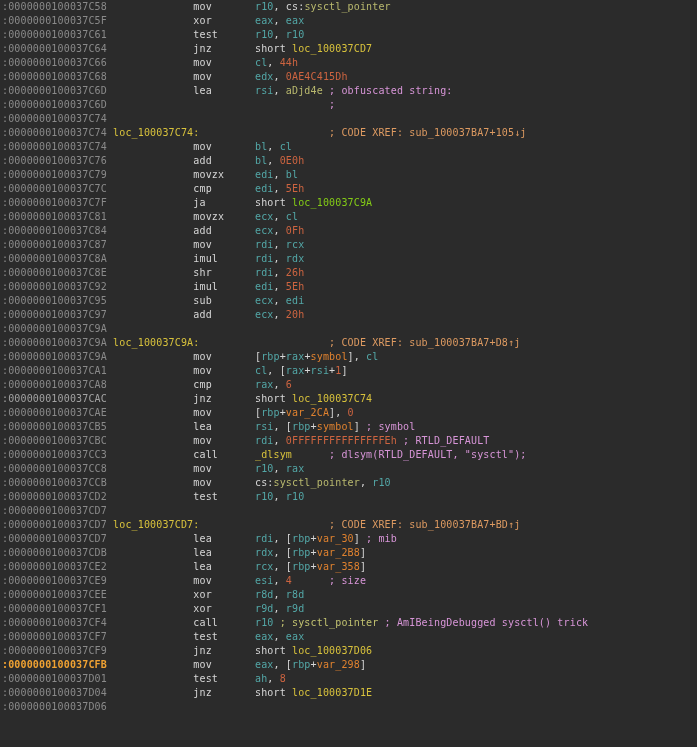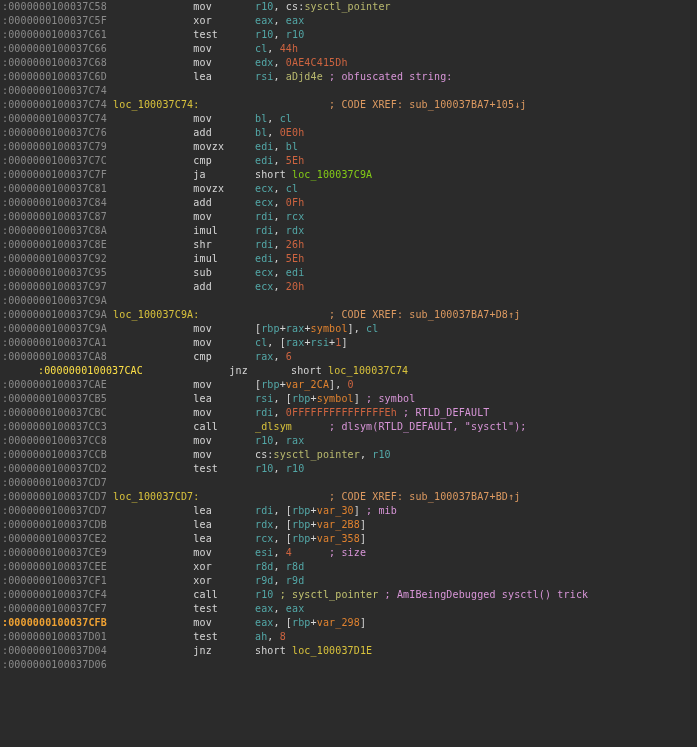--- a/index.html
+++ b/index.html
@@ -13,58 +13,61 @@
   .asm-line span{display:inline;}
   [data-name="address-current"]{font-weight:bold;margin-top:16px;}
 </style>
 </head>
 <body data-name="ida-window" style="background: rgb(43, 43, 43);">
 
 <div class="listing" data-name="disassembly-listing">
     <div class="asm-line" data-name="asm-line"><span data-name="address" style="color: rgb(138, 138, 138);">:0000000100037C58</span><span data-name="asm-text" style="color: rgb(214, 214, 214);">              mov       </span><span data-name="register" style="color: rgb(83, 167, 167);">r10</span><span data-name="asm-text" style="color: rgb(214, 214, 214);">, cs:</span><span data-name="data-symbol" style="color: rgb(185, 185, 110);">sysctl_pointer</span></div>
     <div class="asm-line" data-name="asm-line"><span data-name="address" style="color: rgb(138, 138, 138);">:0000000100037C5F</span><span data-name="asm-text" style="color: rgb(214, 214, 214);">              xor       </span><span data-name="register" style="color: rgb(83, 167, 167);">eax</span><span data-name="asm-text" style="color: rgb(214, 214, 214);">, </span><span data-name="register" style="color: rgb(83, 167, 167);">eax</span></div>
     <div class="asm-line" data-name="asm-line"><span data-name="address" style="color: rgb(138, 138, 138);">:0000000100037C61</span><span data-name="asm-text" style="color: rgb(214, 214, 214);">              test      </span><span data-name="register" style="color: rgb(83, 167, 167);">r10</span><span data-name="asm-text" style="color: rgb(214, 214, 214);">, </span><span data-name="register" style="color: rgb(83, 167, 167);">r10</span></div>
+    <div class="asm-line" data-name="asm-line"><span data-name="address" style="color: rgb(138, 138, 138);">:0000000100037C64</span><span data-name="asm-text" style="color: rgb(214, 214, 214);">              jnz       short </span><span data-name="code-label" style="color: rgb(216, 194, 60);">loc_100037CD7</span></div>
     <div class="asm-line" data-name="asm-line"><span data-name="address" style="color: rgb(138, 138, 138);">:0000000100037C66</span><span data-name="asm-text" style="color: rgb(214, 214, 214);">              mov       </span><span data-name="register" style="color: rgb(83, 167, 167);">cl</span><span data-name="asm-text" style="color: rgb(214, 214, 214);">, </span><span data-name="number-literal" style="color: rgb(205, 100, 64);">44h</span></div>
     <div class="asm-line" data-name="asm-line"><span data-name="address" style="color: rgb(138, 138, 138);">:0000000100037C68</span><span data-name="asm-text" style="color: rgb(214, 214, 214);">              mov       </span><span data-name="register" style="color: rgb(83, 167, 167);">edx</span><span data-name="asm-text" style="color: rgb(214, 214, 214);">, </span><span data-name="number-literal" style="color: rgb(205, 100, 64);">0AE4C415Dh</span></div>
     <div class="asm-line" data-name="asm-line"><span data-name="address" style="color: rgb(138, 138, 138);">:0000000100037C6D</span><span data-name="asm-text" style="color: rgb(214, 214, 214);">              lea       </span><span data-name="register" style="color: rgb(83, 167, 167);">rsi</span><span data-name="asm-text" style="color: rgb(214, 214, 214);">, </span><span data-name="data-symbol" style="color: rgb(185, 185, 110);">aDjd4e</span><span data-name="asm-text" style="color: rgb(214, 214, 214);"> </span><span data-name="comment" style="color: rgb(215, 149, 215);">; obfuscated string:</span></div>
+    <div class="asm-line" data-name="asm-line"><span data-name="address" style="color: rgb(138, 138, 138);">:0000000100037C6D</span><span data-name="asm-text" style="color: rgb(214, 214, 214);">                                    </span><span data-name="comment" style="color: rgb(215, 149, 215);">;</span></div>
     <div class="asm-line" data-name="asm-line"><span data-name="address" style="color: rgb(138, 138, 138);">:0000000100037C74</span></div>
     <div class="asm-line" data-name="asm-line"><span data-name="address" style="color: rgb(138, 138, 138);">:0000000100037C74</span><span data-name="asm-text" style="color: rgb(214, 214, 214);"> </span><span data-name="code-label" style="color: rgb(216, 194, 60);">loc_100037C74:</span><span data-name="asm-text" style="color: rgb(214, 214, 214);">                     </span><span data-name="xref-comment" style="color: rgb(221, 154, 97);">; CODE XREF: sub_100037BA7+105↓j</span></div>
     <div class="asm-line" data-name="asm-line"><span data-name="address" style="color: rgb(138, 138, 138);">:0000000100037C74</span><span data-name="asm-text" style="color: rgb(214, 214, 214);">              mov       </span><span data-name="register" style="color: rgb(83, 167, 167);">bl</span><span data-name="asm-text" style="color: rgb(214, 214, 214);">, </span><span data-name="register" style="color: rgb(83, 167, 167);">cl</span></div>
     <div class="asm-line" data-name="asm-line"><span data-name="address" style="color: rgb(138, 138, 138);">:0000000100037C76</span><span data-name="asm-text" style="color: rgb(214, 214, 214);">              add       </span><span data-name="register" style="color: rgb(83, 167, 167);">bl</span><span data-name="asm-text" style="color: rgb(214, 214, 214);">, </span><span data-name="number-literal" style="color: rgb(205, 100, 64);">0E0h</span></div>
     <div class="asm-line" data-name="asm-line"><span data-name="address" style="color: rgb(138, 138, 138);">:0000000100037C79</span><span data-name="asm-text" style="color: rgb(214, 214, 214);">              movzx     </span><span data-name="register" style="color: rgb(83, 167, 167);">edi</span><span data-name="asm-text" style="color: rgb(214, 214, 214);">, </span><span data-name="register" style="color: rgb(83, 167, 167);">bl</span></div>
     <div class="asm-line" data-name="asm-line"><span data-name="address" style="color: rgb(138, 138, 138);">:0000000100037C7C</span><span data-name="asm-text" style="color: rgb(214, 214, 214);">              cmp       </span><span data-name="register" style="color: rgb(83, 167, 167);">edi</span><span data-name="asm-text" style="color: rgb(214, 214, 214);">, </span><span data-name="number-literal" style="color: rgb(205, 100, 64);">5Eh</span></div>
     <div class="asm-line" data-name="asm-line"><span data-name="address" style="color: rgb(138, 138, 138);">:0000000100037C7F</span><span data-name="asm-text" style="color: rgb(214, 214, 214);">              ja        short </span><span data-name="code-label" style="color: #84cc16;">loc_100037C9A</span></div>
     <div class="asm-line" data-name="asm-line"><span data-name="address" style="color: rgb(138, 138, 138);">:0000000100037C81</span><span data-name="asm-text" style="color: rgb(214, 214, 214);">              movzx     </span><span data-name="register" style="color: rgb(83, 167, 167);">ecx</span><span data-name="asm-text" style="color: rgb(214, 214, 214);">, </span><span data-name="register" style="color: rgb(83, 167, 167);">cl</span></div>
     <div class="asm-line" data-name="asm-line"><span data-name="address" style="color: rgb(138, 138, 138);">:0000000100037C84</span><span data-name="asm-text" style="color: rgb(214, 214, 214);">              add       </span><span data-name="register" style="color: rgb(83, 167, 167);">ecx</span><span data-name="asm-text" style="color: rgb(214, 214, 214);">, </span><span data-name="number-literal" style="color: rgb(205, 100, 64);">0Fh</span></div>
     <div class="asm-line" data-name="asm-line"><span data-name="address" style="color: rgb(138, 138, 138);">:0000000100037C87</span><span data-name="asm-text" style="color: rgb(214, 214, 214);">              mov       </span><span data-name="register" style="color: rgb(83, 167, 167);">rdi</span><span data-name="asm-text" style="color: rgb(214, 214, 214);">, </span><span data-name="register" style="color: rgb(83, 167, 167);">rcx</span></div>
     <div class="asm-line" data-name="asm-line"><span data-name="address" style="color: rgb(138, 138, 138);">:0000000100037C8A</span><span data-name="asm-text" style="color: rgb(214, 214, 214);">              imul      </span><span data-name="register" style="color: rgb(83, 167, 167);">rdi</span><span data-name="asm-text" style="color: rgb(214, 214, 214);">, </span><span data-name="register" style="color: rgb(83, 167, 167);">rdx</span></div>
     <div class="asm-line" data-name="asm-line"><span data-name="address" style="color: rgb(138, 138, 138);">:0000000100037C8E</span><span data-name="asm-text" style="color: rgb(214, 214, 214);">              shr       </span><span data-name="register" style="color: rgb(83, 167, 167);">rdi</span><span data-name="asm-text" style="color: rgb(214, 214, 214);">, </span><span data-name="number-literal" style="color: rgb(205, 100, 64);">26h</span></div>
     <div class="asm-line" data-name="asm-line"><span data-name="address" style="color: rgb(138, 138, 138);">:0000000100037C92</span><span data-name="asm-text" style="color: rgb(214, 214, 214);">              imul      </span><span data-name="register" style="color: rgb(83, 167, 167);">edi</span><span data-name="asm-text" style="color: rgb(214, 214, 214);">, </span><span data-name="number-literal" style="color: rgb(205, 100, 64);">5Eh</span></div>
     <div class="asm-line" data-name="asm-line"><span data-name="address" style="color: rgb(138, 138, 138);">:0000000100037C95</span><span data-name="asm-text" style="color: rgb(214, 214, 214);">              sub       </span><span data-name="register" style="color: rgb(83, 167, 167);">ecx</span><span data-name="asm-text" style="color: rgb(214, 214, 214);">, </span><span data-name="register" style="color: rgb(83, 167, 167);">edi</span></div>
     <div class="asm-line" data-name="asm-line"><span data-name="address" style="color: rgb(138, 138, 138);">:0000000100037C97</span><span data-name="asm-text" style="color: rgb(214, 214, 214);">              add       </span><span data-name="register" style="color: rgb(83, 167, 167);">ecx</span><span data-name="asm-text" style="color: rgb(214, 214, 214);">, </span><span data-name="number-literal" style="color: rgb(205, 100, 64);">20h</span></div>
     <div class="asm-line" data-name="asm-line"><span data-name="address" style="color: rgb(138, 138, 138);">:0000000100037C9A</span></div>
     <div class="asm-line" data-name="asm-line"><span data-name="address" style="color: rgb(138, 138, 138);">:0000000100037C9A</span><span data-name="asm-text" style="color: rgb(214, 214, 214);"> </span><span data-name="code-label" style="color: rgb(216, 194, 60);">loc_100037C9A:</span><span data-name="asm-text" style="color: rgb(214, 214, 214);">                     </span><span data-name="xref-comment" style="color: rgb(221, 154, 97);">; CODE XREF: sub_100037BA7+D8↑j</span></div>
     <div class="asm-line" data-name="asm-line"><span data-name="address" style="color: rgb(138, 138, 138);">:0000000100037C9A</span><span data-name="asm-text" style="color: rgb(214, 214, 214);">              mov       [</span><span data-name="register" style="color: rgb(83, 167, 167);">rbp</span><span data-name="asm-text" style="color: rgb(214, 214, 214);">+</span><span data-name="register" style="color: rgb(83, 167, 167);">rax</span><span data-name="asm-text" style="color: rgb(214, 214, 214);">+</span><span data-name="stack-variable" style="color: rgb(224, 130, 47);">symbol</span><span data-name="asm-text" style="color: rgb(214, 214, 214);">], </span><span data-name="register" style="color: rgb(83, 167, 167);">cl</span></div>
     <div class="asm-line" data-name="asm-line"><span data-name="address" style="color: rgb(138, 138, 138);">:0000000100037CA1</span><span data-name="asm-text" style="color: rgb(214, 214, 214);">              mov       </span><span data-name="register" style="color: rgb(83, 167, 167);">cl</span><span data-name="asm-text" style="color: rgb(214, 214, 214);">, [</span><span data-name="register" style="color: rgb(83, 167, 167);">rax</span><span data-name="asm-text" style="color: rgb(214, 214, 214);">+</span><span data-name="register" style="color: rgb(83, 167, 167);">rsi</span><span data-name="asm-text" style="color: rgb(214, 214, 214);">+</span><span data-name="number-literal" style="color: rgb(205, 100, 64);">1</span><span data-name="asm-text" style="color: rgb(214, 214, 214);">]</span></div>
     <div class="asm-line" data-name="asm-line"><span data-name="address" style="color: rgb(138, 138, 138);">:0000000100037CA8</span><span data-name="asm-text" style="color: rgb(214, 214, 214);">              cmp       </span><span data-name="register" style="color: rgb(83, 167, 167);">rax</span><span data-name="asm-text" style="color: rgb(214, 214, 214);">, </span><span data-name="number-literal" style="color: rgb(205, 100, 64);">6</span></div>
-    <div class="asm-line" data-name="asm-line"><span data-name="address" style="color: #fde047; margin-left: 36px;">:0000000100037CAC</span><span data-name="asm-text" style="color: rgb(214, 214, 214);">              jnz       short </span><span data-name="code-label" style="color: rgb(216, 194, 60);">loc_100037C74</span></div>
+    <div class="asm-line" data-name="asm-line"><span data-name="address" style="color: #a3a3a3;">:0000000100037CAC</span><span data-name="asm-text" style="color: rgb(214, 214, 214);">              jnz       short </span><span data-name="code-label" style="color: rgb(216, 194, 60);">loc_100037C74</span></div>
     <div class="asm-line" data-name="asm-line"><span data-name="address" style="color: rgb(138, 138, 138);">:0000000100037CAE</span><span data-name="asm-text" style="color: rgb(214, 214, 214);">              mov       [</span><span data-name="register" style="color: rgb(83, 167, 167);">rbp</span><span data-name="asm-text" style="color: rgb(214, 214, 214);">+</span><span data-name="stack-variable" style="color: rgb(224, 130, 47);">var_2CA</span><span data-name="asm-text" style="color: rgb(214, 214, 214);">], </span><span data-name="number-literal" style="color: rgb(205, 100, 64);">0</span></div>
     <div class="asm-line" data-name="asm-line"><span data-name="address" style="color: rgb(138, 138, 138);">:0000000100037CB5</span><span data-name="asm-text" style="color: rgb(214, 214, 214);">              lea       </span><span data-name="register" style="color: rgb(83, 167, 167);">rsi</span><span data-name="asm-text" style="color: rgb(214, 214, 214);">, [</span><span data-name="register" style="color: rgb(83, 167, 167);">rbp</span><span data-name="asm-text" style="color: rgb(214, 214, 214);">+</span><span data-name="stack-variable" style="color: rgb(224, 130, 47);">symbol</span><span data-name="asm-text" style="color: rgb(214, 214, 214);">] </span><span data-name="comment" style="color: rgb(215, 149, 215);">; symbol</span></div>
     <div class="asm-line" data-name="asm-line"><span data-name="address" style="color: rgb(138, 138, 138);">:0000000100037CBC</span><span data-name="asm-text" style="color: rgb(214, 214, 214);">              mov       </span><span data-name="register" style="color: rgb(83, 167, 167);">rdi</span><span data-name="asm-text" style="color: rgb(214, 214, 214);">, </span><span data-name="number-literal" style="color: rgb(205, 100, 64);">0FFFFFFFFFFFFFFFEh</span><span data-name="asm-text" style="color: rgb(214, 214, 214);"> </span><span data-name="comment" style="color: rgb(215, 149, 215);">; RTLD_DEFAULT</span></div>
     <div class="asm-line" data-name="asm-line"><span data-name="address" style="color: rgb(138, 138, 138);">:0000000100037CC3</span><span data-name="asm-text" style="color: rgb(214, 214, 214);">              call      </span><span data-name="code-label" style="color: rgb(216, 194, 60);">_dlsym</span><span data-name="asm-text" style="color: rgb(214, 214, 214);">      </span><span data-name="comment" style="color: rgb(215, 149, 215);">; dlsym(RTLD_DEFAULT, "sysctl");</span></div>
     <div class="asm-line" data-name="asm-line"><span data-name="address" style="color: rgb(138, 138, 138);">:0000000100037CC8</span><span data-name="asm-text" style="color: rgb(214, 214, 214);">              mov       </span><span data-name="register" style="color: rgb(83, 167, 167);">r10</span><span data-name="asm-text" style="color: rgb(214, 214, 214);">, </span><span data-name="register" style="color: rgb(83, 167, 167);">rax</span></div>
     <div class="asm-line" data-name="asm-line"><span data-name="address" style="color: rgb(138, 138, 138);">:0000000100037CCB</span><span data-name="asm-text" style="color: rgb(214, 214, 214);">              mov       cs:</span><span data-name="data-symbol" style="color: rgb(185, 185, 110);">sysctl_pointer</span><span data-name="asm-text" style="color: rgb(214, 214, 214);">, </span><span data-name="register" style="color: rgb(83, 167, 167);">r10</span></div>
     <div class="asm-line" data-name="asm-line"><span data-name="address" style="color: rgb(138, 138, 138);">:0000000100037CD2</span><span data-name="asm-text" style="color: rgb(214, 214, 214);">              test      </span><span data-name="register" style="color: rgb(83, 167, 167);">r10</span><span data-name="asm-text" style="color: rgb(214, 214, 214);">, </span><span data-name="register" style="color: rgb(83, 167, 167);">r10</span></div>
     <div class="asm-line" data-name="asm-line"><span data-name="address" style="color: rgb(138, 138, 138);">:0000000100037CD7</span></div>
     <div class="asm-line" data-name="asm-line"><span data-name="address" style="color: rgb(138, 138, 138);">:0000000100037CD7</span><span data-name="asm-text" style="color: rgb(214, 214, 214);"> </span><span data-name="code-label" style="color: rgb(216, 194, 60);">loc_100037CD7:</span><span data-name="asm-text" style="color: rgb(214, 214, 214);">                     </span><span data-name="xref-comment" style="color: rgb(221, 154, 97);">; CODE XREF: sub_100037BA7+BD↑j</span></div>
     <div class="asm-line" data-name="asm-line"><span data-name="address" style="color: rgb(138, 138, 138);">:0000000100037CD7</span><span data-name="asm-text" style="color: rgb(214, 214, 214);">              lea       </span><span data-name="register" style="color: rgb(83, 167, 167);">rdi</span><span data-name="asm-text" style="color: rgb(214, 214, 214);">, [</span><span data-name="register" style="color: rgb(83, 167, 167);">rbp</span><span data-name="asm-text" style="color: rgb(214, 214, 214);">+</span><span data-name="stack-variable" style="color: rgb(224, 130, 47);">var_30</span><span data-name="asm-text" style="color: rgb(214, 214, 214);">] </span><span data-name="comment" style="color: rgb(215, 149, 215);">; mib</span></div>
     <div class="asm-line" data-name="asm-line"><span data-name="address" style="color: rgb(138, 138, 138);">:0000000100037CDB</span><span data-name="asm-text" style="color: rgb(214, 214, 214);">              lea       </span><span data-name="register" style="color: rgb(83, 167, 167);">rdx</span><span data-name="asm-text" style="color: rgb(214, 214, 214);">, [</span><span data-name="register" style="color: rgb(83, 167, 167);">rbp</span><span data-name="asm-text" style="color: rgb(214, 214, 214);">+</span><span data-name="stack-variable" style="color: rgb(224, 130, 47);">var_2B8</span><span data-name="asm-text" style="color: rgb(214, 214, 214);">]</span></div>
     <div class="asm-line" data-name="asm-line"><span data-name="address" style="color: rgb(138, 138, 138);">:0000000100037CE2</span><span data-name="asm-text" style="color: rgb(214, 214, 214);">              lea       </span><span data-name="register" style="color: rgb(83, 167, 167);">rcx</span><span data-name="asm-text" style="color: rgb(214, 214, 214);">, [</span><span data-name="register" style="color: rgb(83, 167, 167);">rbp</span><span data-name="asm-text" style="color: rgb(214, 214, 214);">+</span><span data-name="stack-variable" style="color: rgb(224, 130, 47);">var_358</span><span data-name="asm-text" style="color: rgb(214, 214, 214);">]</span></div>
     <div class="asm-line" data-name="asm-line"><span data-name="address" style="color: rgb(138, 138, 138);">:0000000100037CE9</span><span data-name="asm-text" style="color: rgb(214, 214, 214);">              mov       </span><span data-name="register" style="color: rgb(83, 167, 167);">esi</span><span data-name="asm-text" style="color: rgb(214, 214, 214);">, </span><span data-name="number-literal" style="color: rgb(205, 100, 64);">4</span><span data-name="asm-text" style="color: rgb(214, 214, 214);">      </span><span data-name="comment" style="color: rgb(215, 149, 215);">; size</span></div>
     <div class="asm-line" data-name="asm-line"><span data-name="address" style="color: rgb(138, 138, 138);">:0000000100037CEE</span><span data-name="asm-text" style="color: rgb(214, 214, 214);">              xor       </span><span data-name="register" style="color: rgb(83, 167, 167);">r8d</span><span data-name="asm-text" style="color: rgb(214, 214, 214);">, </span><span data-name="register" style="color: rgb(83, 167, 167);">r8d</span></div>
     <div class="asm-line" data-name="asm-line"><span data-name="address" style="color: rgb(138, 138, 138);">:0000000100037CF1</span><span data-name="asm-text" style="color: rgb(214, 214, 214);">              xor       </span><span data-name="register" style="color: rgb(83, 167, 167);">r9d</span><span data-name="asm-text" style="color: rgb(214, 214, 214);">, </span><span data-name="register" style="color: rgb(83, 167, 167);">r9d</span></div>
     <div class="asm-line" data-name="asm-line"><span data-name="address" style="color: rgb(138, 138, 138);">:0000000100037CF4</span><span data-name="asm-text" style="color: rgb(214, 214, 214);">              call      </span><span data-name="register" style="color: rgb(83, 167, 167);">r10</span><span data-name="asm-text" style="color: rgb(214, 214, 214);"> </span><span data-name="auto-comment" style="color: rgb(194, 194, 112);">; sysctl_pointer</span><span data-name="asm-text" style="color: rgb(214, 214, 214);"> </span><span data-name="comment" style="color: rgb(215, 149, 215);">; AmIBeingDebugged sysctl() trick</span></div>
     <div class="asm-line" data-name="asm-line"><span data-name="address" style="color: rgb(138, 138, 138);">:0000000100037CF7</span><span data-name="asm-text" style="color: rgb(214, 214, 214);">              test      </span><span data-name="register" style="color: rgb(83, 167, 167);">eax</span><span data-name="asm-text" style="color: rgb(214, 214, 214);">, </span><span data-name="register" style="color: rgb(83, 167, 167);">eax</span></div>
+    <div class="asm-line" data-name="asm-line"><span data-name="address" style="color: rgb(138, 138, 138);">:0000000100037CF9</span><span data-name="asm-text" style="color: rgb(214, 214, 214);">              jnz       short </span><span data-name="code-label" style="color: rgb(216, 194, 60);">loc_100037D06</span></div>
     <div class="asm-line" data-name="asm-line"><span data-name="address-current" style="color: rgb(240, 162, 50);">:0000000100037CFB</span><span data-name="asm-text" style="color: rgb(214, 214, 214);">              mov       </span><span data-name="register" style="color: rgb(83, 167, 167);">eax</span><span data-name="asm-text" style="color: rgb(214, 214, 214);">, [</span><span data-name="register" style="color: rgb(83, 167, 167);">rbp</span><span data-name="asm-text" style="color: rgb(214, 214, 214);">+</span><span data-name="stack-variable" style="color: rgb(224, 130, 47);">var_298</span><span data-name="asm-text" style="color: rgb(214, 214, 214);">]</span></div>
     <div class="asm-line" data-name="asm-line"><span data-name="address" style="color: rgb(138, 138, 138);">:0000000100037D01</span><span data-name="asm-text" style="color: rgb(214, 214, 214);">              test      </span><span data-name="register" style="color: rgb(83, 167, 167);">ah</span><span data-name="asm-text" style="color: rgb(214, 214, 214);">, </span><span data-name="number-literal" style="color: rgb(205, 100, 64);">8</span></div>
     <div class="asm-line" data-name="asm-line"><span data-name="address" style="color: rgb(138, 138, 138);">:0000000100037D04</span><span data-name="asm-text" style="color: rgb(214, 214, 214);">              jnz       short </span><span data-name="code-label" style="color: rgb(216, 194, 60);">loc_100037D1E</span></div>
     <div class="asm-line" data-name="asm-line"><span data-name="address" style="color: rgb(138, 138, 138);">:0000000100037D06</span></div>
   </div>
 
 </body></html>

